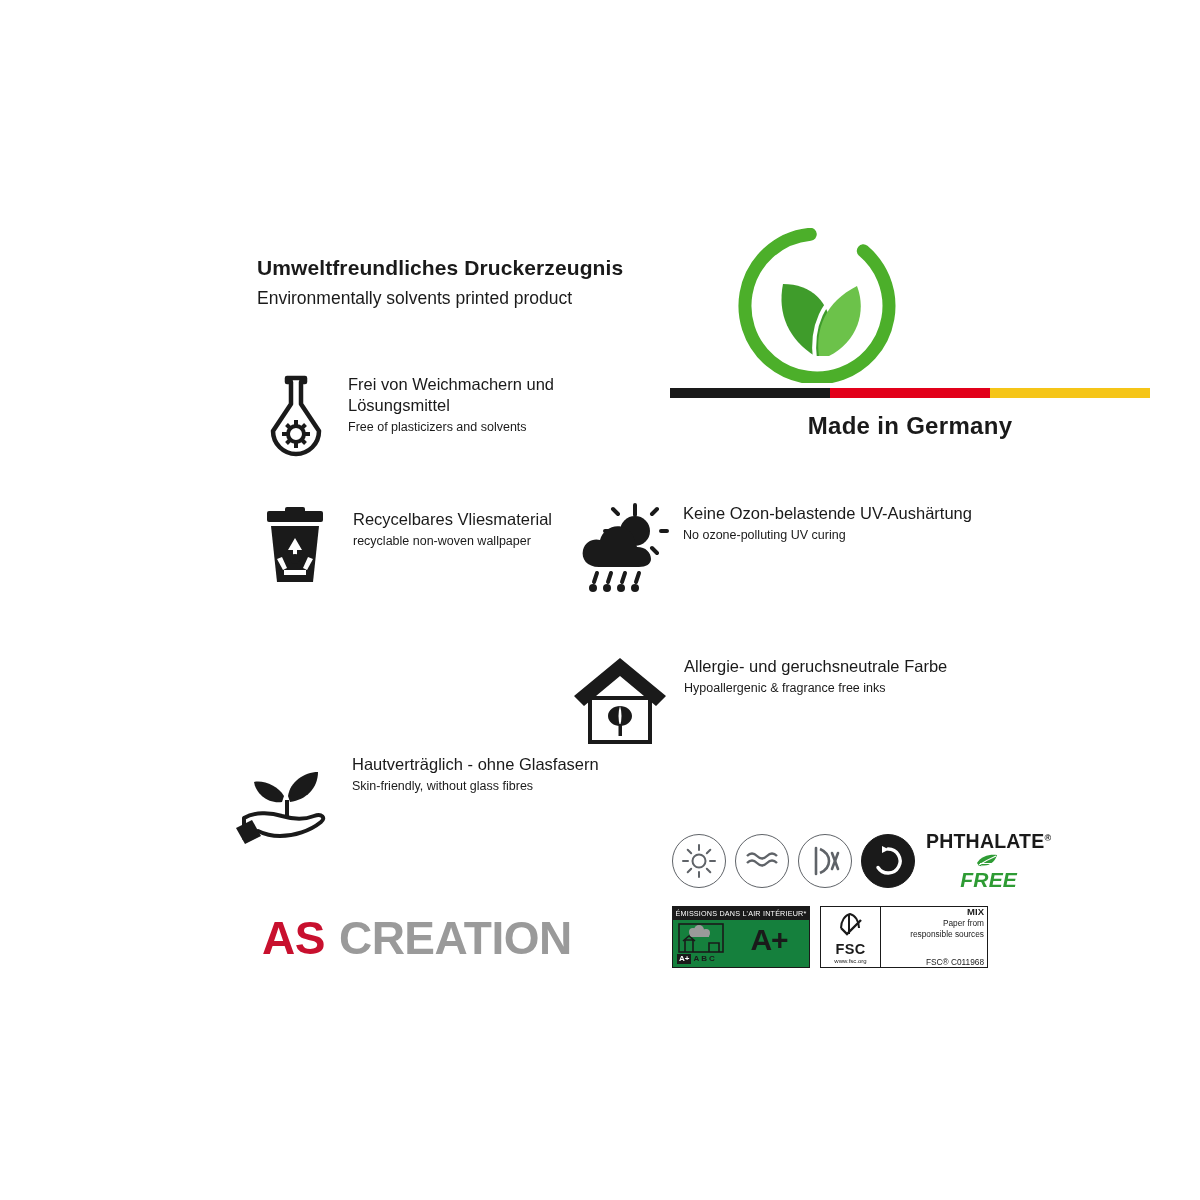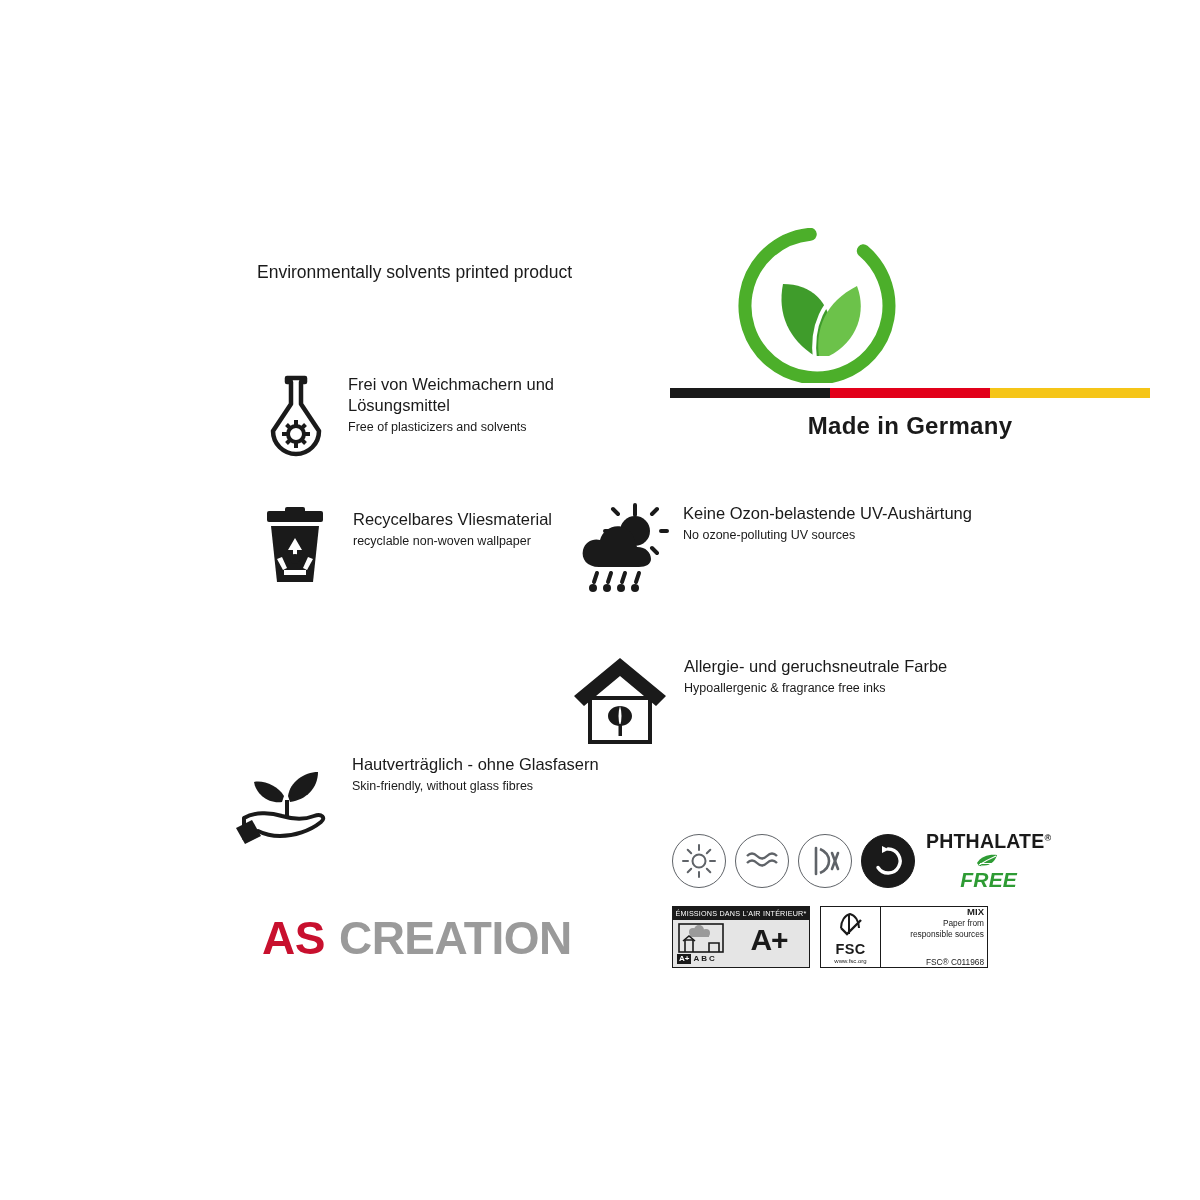--- a/index.html
+++ b/index.html
@@ -174,21 +174,21 @@
 
   
   .aplus-label {
     position: absolute;
     left: 672px;
     top: 906px;
     width: 138px;
     height: 62px;
     border: 1.6px solid #1a1a1a;
     box-sizing: border-box;
-    background: #e5e5e5;
+    background: #15803d;
   }
   .aplus-top {
     height: 13px;
     background: #1a1a1a;
     color: #fff;
     font-size: 7.2px;
     letter-spacing: .2px;
     display: flex;
     align-items: center;
     justify-content: center;
@@ -286,20 +286,21 @@
   }
   .fsc-right .mix { font-weight: bold; font-size: 9.5px; }
   .fsc-right .code { font-size: 8.3px; margin-top: 18px; }
 </style>
 </head>
 <body>
 
 <div class="sheet">
 
   <div class="headline">
+    <div class="de">Umweltfreundliches Druckerzeugnis</div>
     <div class="en">Environmentally solvents printed product</div>
   </div>
 
   <div class="eco-badge">
     <svg width="160" height="155" viewBox="0 0 160 155">
       <path d="M80 6 A72 72 0 1 1 79.9 6" fill="none" stroke="#4caf2a" stroke-width="13" stroke-linecap="round" stroke-dasharray="395 130" transform="rotate(40 80 78)"></path>
       <path d="M78 128 C52 112 40 86 46 56 C74 56 94 74 94 104 C94 114 90 122 86 128 Z" fill="#3f9c2b"></path>
       <path d="M82 128 C78 102 88 74 120 58 C130 84 120 114 92 128 Z" fill="#6cc24a"></path>
       <path d="M78 132 C74 100 84 70 118 54" fill="none" stroke="#ffffff" stroke-width="4"></path>
     </svg>
@@ -392,21 +393,21 @@
         <g fill="#1a1a1a">
           <circle cx="20" cy="87" r="4"></circle>
           <circle cx="34" cy="87" r="4"></circle>
           <circle cx="48" cy="87" r="4"></circle>
           <circle cx="62" cy="87" r="4"></circle>
         </g>
       </svg>
     </span>
     <span class="ftext">
       <span class="fde" style="display:block">Keine Ozon-belastende UV-Aushärtung</span>
-      <span class="fen" style="display:block">No ozone-polluting UV sources</span>
+      <span class="fen" style="display:block">No ozone-polluting UV curing</span>
     </span>
   </div>
 
   <div class="feature" id="feat-allergy">
     <span class="ficon">
       <svg width="100" height="92" viewBox="0 0 100 92">
         <path d="M50 4 L96 42 L86 52 L50 22 L14 52 L4 42 Z" fill="#1a1a1a"></path>
         <rect x="20" y="44" width="60" height="44" fill="none" stroke="#1a1a1a" stroke-width="4"></rect>
         <g fill="#1a1a1a">
           <path d="M50 52 C44 52 38 56 38 62 C38 68 44 72 50 72 C48 66 48 58 50 52 Z"></path>

